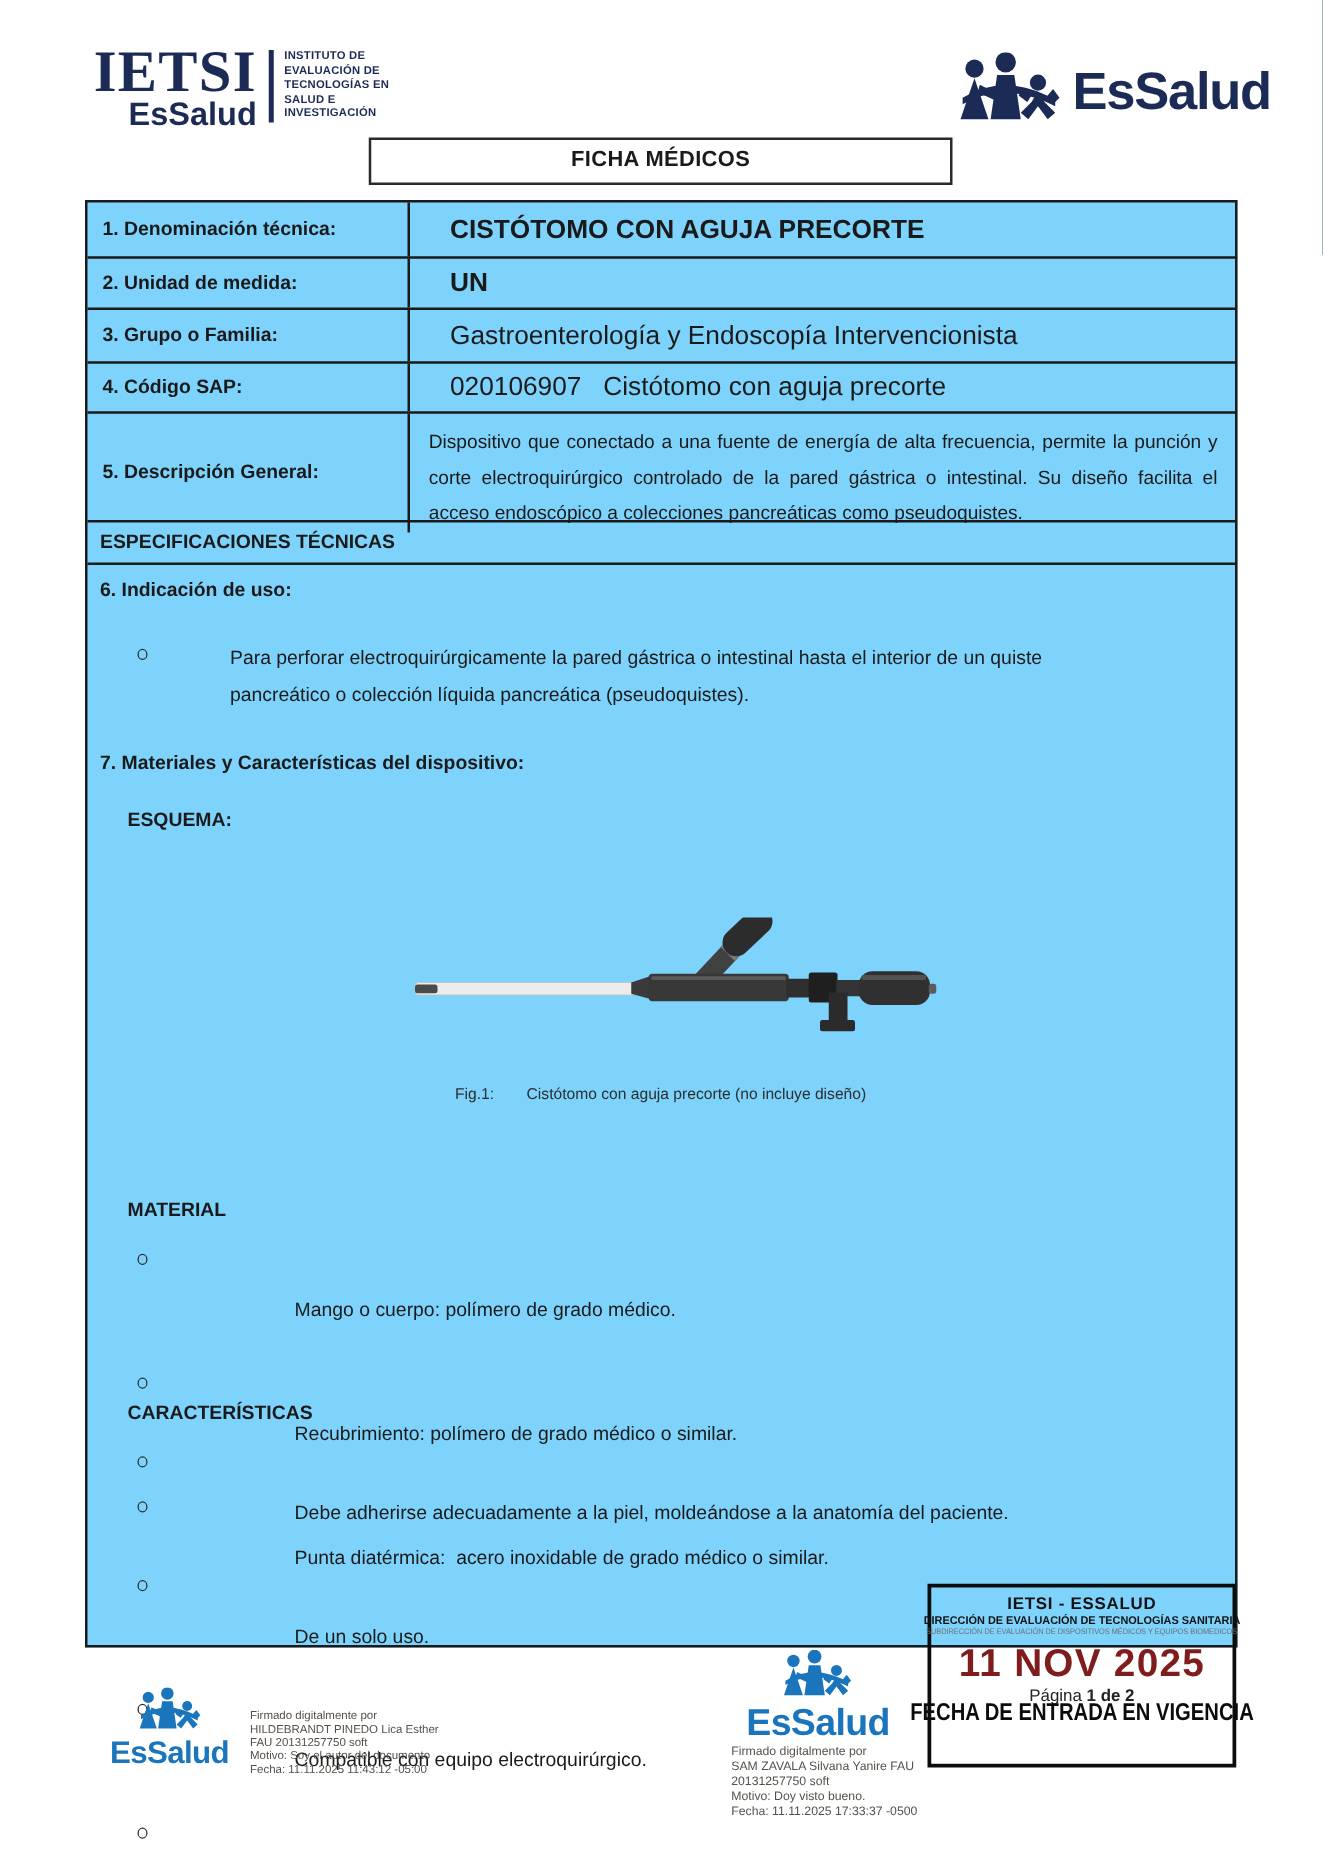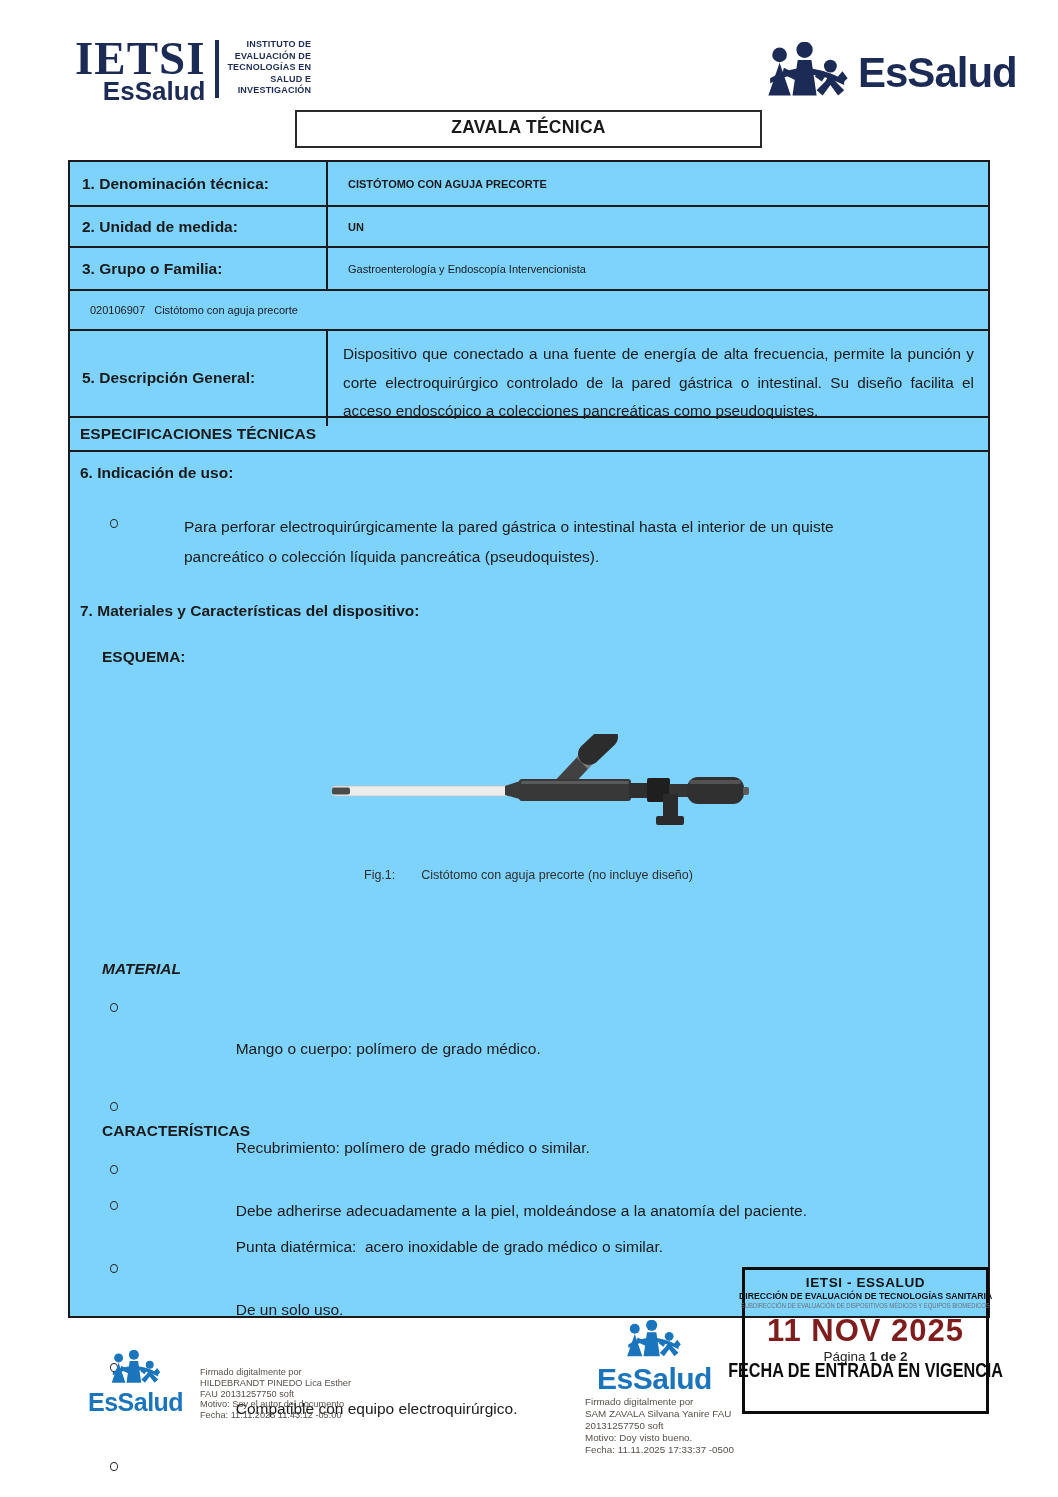--- a/index.html
+++ b/index.html
@@ -10,50 +10,50 @@
     background:#ffffff; overflow:hidden; color:#1a1a1a;
   }
 
   
   .ietsi-logo { position:absolute; left:75px; top:36px; display:flex; align-items:flex-start; }
   .ietsi-text { display:flex; flex-direction:column; align-items:flex-end; }
   .ietsi-title { font-family:"Liberation Serif", serif; font-weight:bold; font-size:47px; line-height:44px; color:#1c2b55; letter-spacing:1px; }
   .ietsi-sub { font-size:26px; font-weight:bold; color:#1c2b55; line-height:26px; margin-top:-2px; letter-spacing:0px; }
   .ietsi-bar { width:4px; height:58px; background:#1c2b55; margin:4px 8px 0 10px; }
   .ietsi-lines { margin-top:3px; }
-  .ietsi-lines div { font-size:9px; font-weight:bold; color:#1c2b55; line-height:11.5px; letter-spacing:.2px;text-align:right; }
+  .ietsi-lines div { font-size:9px; font-weight:bold; color:#1c2b55; line-height:11.5px; letter-spacing:.2px; }
 
   .essalud-header { position:absolute; left:760px; top:42px; display:flex; align-items:center; color:#1c2b55; }
   .fam-icon { display:block; }
   .essalud-wordmark-lg { font-size:42px; font-weight:bold; color:#1c2b55; letter-spacing:-1px; margin-left:2px; }
 
   
   .title-banner {
     position:absolute; left:295px; top:110px; width:467px; height:38px;
     border:2px solid #2a2a2a; display:flex; justify-content:center;
     font-weight:bold; font-size:17.5px; padding-top:5px; letter-spacing:.3px;
   }
 
   
   .doc-table { position:absolute; left:68px; top:160px; width:922px; border:2px solid #1a1a1a; background:#7dd3fc; }
   .trow { display:grid; grid-template-columns:258px 1fr; border-bottom:2px solid #1a1a1a; }
   .trow .lbl { border-right:2px solid #1a1a1a; display:flex; align-items:center; padding-left:12px; font-weight:bold; font-size:15.5px; }
-  .trow .val { display:flex; align-items:center; padding-left:20px; font-size:11px; white-space:pre-wrap; }
+  .trow .val { display:flex; align-items:center; padding-left:32px; font-size:21px; white-space:pre-wrap; }
   .val.bold { font-weight:bold; }
   .r1{height:45px} .r2{height:41px} .r3{height:43px} .r4{height:40px}
   .r5{height:87px}
   .r5 .val { display:block; padding:9px 14px 0 15px; text-align:justify; line-height:28.5px; font-size:15.3px; }
   .spec-row { height:34px; display:flex; align-items:center; padding-left:10px; font-weight:bold; font-size:15.5px; border-bottom:2px solid #1a1a1a; }
   .bigcell { position:relative; height:864px; }
 
   .sec-title { position:absolute; font-weight:bold; font-size:15.5px; }
   .uso-title { left:10px; top:12px; }
   .mat-car-title7 { left:10px; top:150px; }
   .esquema { left:32px; top:196px; }
-  .material-title { left:32px; top:508px;font-style:italic; }
+  .material-title { left:32px; top:508px; }
   .caract-title { left:32px; top:670px; }
 
   .ind-bullet { position:absolute; left:40px; top:60px; width:800px; }
   .bullet { position:relative; padding-left:74px; font-size:15.5px; }
   .bdot { position:absolute; left:0; top:7px; width:8px; height:9px; border:1.5px solid #2a2a2a; border-radius:50%; }
   .ind-bullet .btext { display:block; line-height:29.5px; }
 
   .blist { position:absolute; left:40px; width:840px; }
   .mat-list { top:544px; }
   .car-list { top:706px; }
@@ -132,36 +132,37 @@
       </div>
   </div>
 
   <div class="essalud-header">
     <svg class="fam-icon" width="96" height="62" viewBox="0 0 100 72" fill="#1c2b55">
         <use href="#fam"></use>
       </svg>
     <span class="essalud-wordmark-lg">EsSalud</span>
   </div>
 
-  <div class="title-banner">ZAVALA TÉCNICA</div>
+  <div class="title-banner">FICHA MÉDICOS</div>
 
   <div class="doc-table">
     <div class="trow r1">
       <div class="lbl">1.  Denominación técnica:</div>
       <div class="val bold">CISTÓTOMO CON AGUJA PRECORTE</div>
     </div>
     <div class="trow r2">
       <div class="lbl">2.  Unidad de medida:</div>
       <div class="val bold">UN</div>
     </div>
     <div class="trow r3">
       <div class="lbl">3.  Grupo o Familia:</div>
       <div class="val">Gastroenterología y Endoscopía Intervencionista</div>
     </div>
     <div class="trow r4">
+      <div class="lbl">4.  Código SAP:</div>
       <div class="val">020106907   Cistótomo con aguja precorte</div>
     </div>
     <div class="trow r5">
       <div class="lbl">5.  Descripción General:</div>
       <div class="val">Dispositivo que conectado a una fuente de energía de alta frecuencia, permite la punción y corte electroquirúrgico controlado de la pared gástrica o intestinal. Su diseño facilita el acceso endoscópico a colecciones pancreáticas como pseudoquistes.</div>
     </div>
     <div class="spec-row">ESPECIFICACIONES TÉCNICAS</div>
 
     <div class="bigcell">
       <div class="sec-title uso-title">6.  Indicación de uso:</div>

